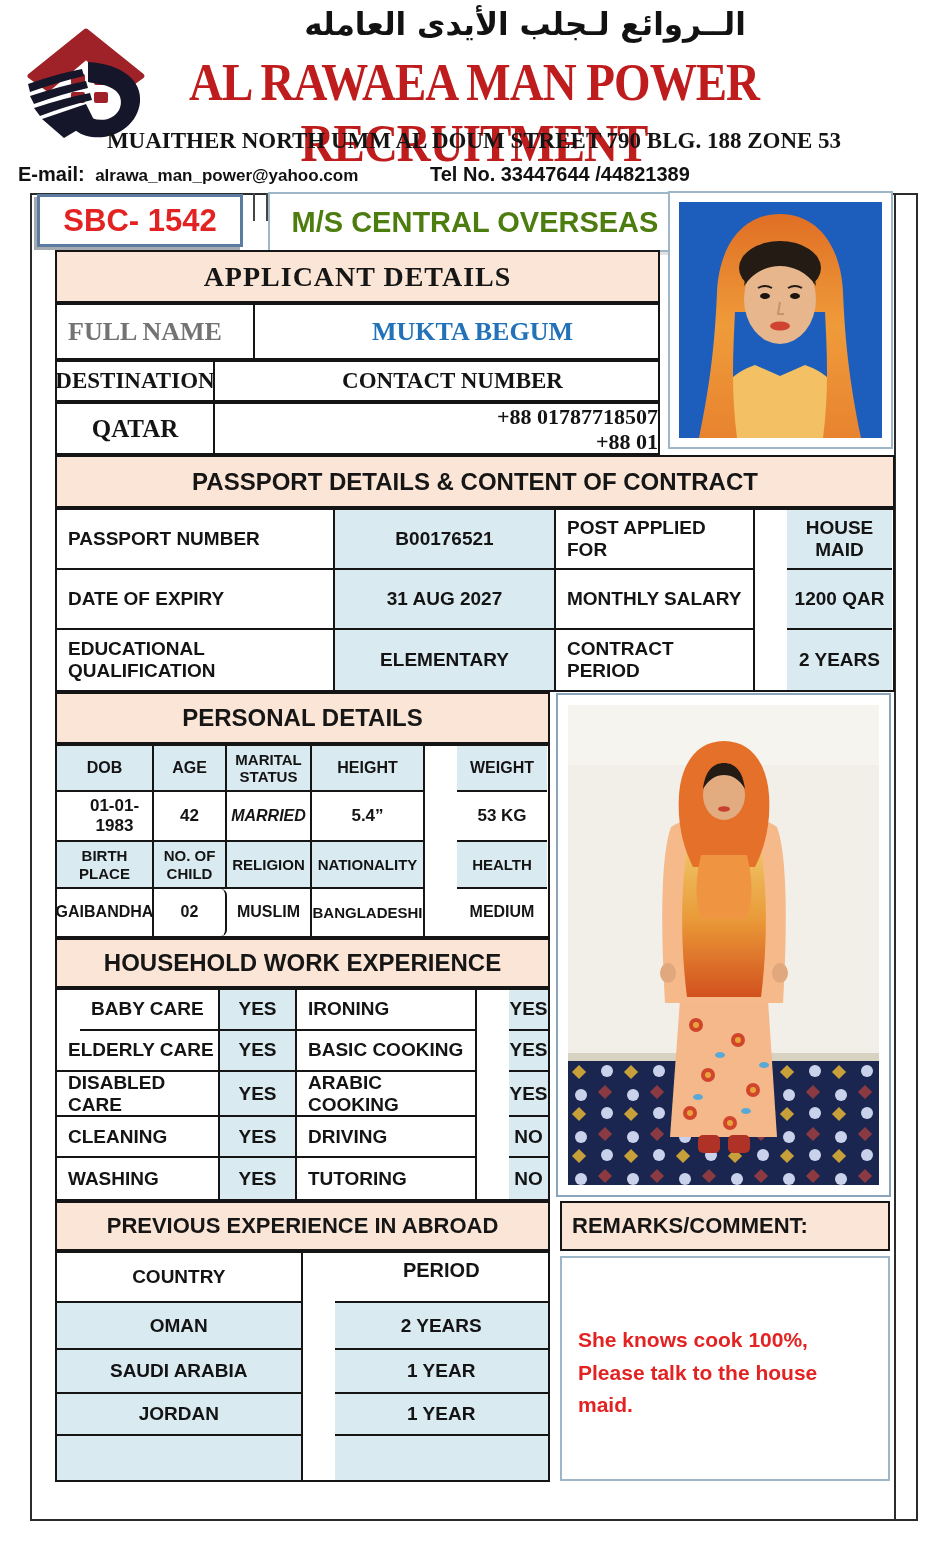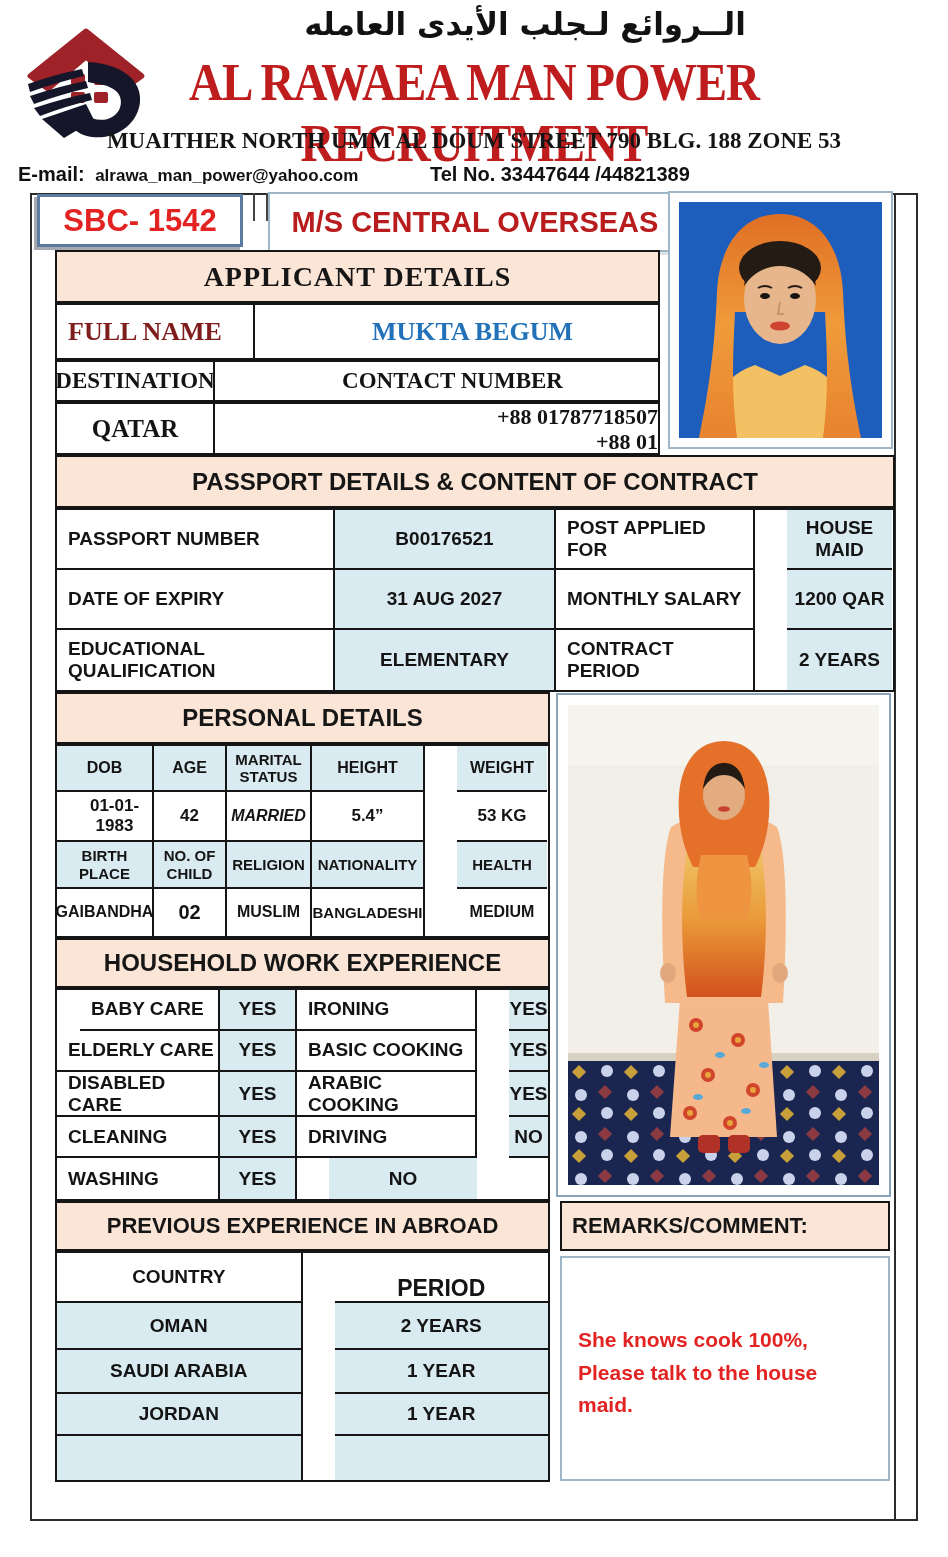--- a/index.html
+++ b/index.html
@@ -53,21 +53,21 @@
     <span style="font-weight:bold;font-size:20px;color:#111;position:absolute;left:412px;top:0;">Tel No. 33447644 /44821389</span>
   </div>
 
   <div class="abs frame-line" style="left:30px;top:193px;width:888px;height:1328px;border:2px solid #2b2b2b;"></div>
   <div class="abs frame-line" style="left:894px;top:193px;width:0;height:1328px;border-left:2px solid #2b2b2b;"></div>
   <div class="abs frame-line" style="left:253px;top:193px;width:15px;height:28px;border-left:2px solid #444;border-right:2px solid #444;"></div>
 
   <div class="abs refbox" style="left:37px;top:194px;width:206px;height:53px;border:3px solid #5b7ba0;box-shadow:-3px 3px 0 rgba(90,100,110,0.55);font-size:31px;color:#e32222;">
     <span>SBC- 1542</span>
   </div>
-  <div class="abs refbox" style="left:268px;top:192px;width:414px;height:60px;border:2px solid #9db6c8;box-shadow:3px 3px 0 #e2e2e2;font-size:29px;color:#b91c1c;">
+  <div class="abs refbox" style="left:268px;top:192px;width:414px;height:60px;border:2px solid #9db6c8;box-shadow:3px 3px 0 #e2e2e2;font-size:29px;color:#4d7c0f;">
     <span>M/S CENTRAL OVERSEAS</span>
   </div>
 
   <div class="abs" style="left:668px;top:191px;width:225px;height:258px;background:#fff;border:2px solid #9db6c8;box-sizing:border-box;padding:9px;">
     <svg width="203" height="236" viewBox="0 0 203 236">
       <defs>
         <linearGradient id="hij" x1="0" y1="0" x2="0" y2="1">
           <stop offset="0" stop-color="#e06f24"></stop>
             <stop offset="0.5" stop-color="#ef9b3a"></stop>
             <stop offset="1" stop-color="#e8832f"></stop>
@@ -85,21 +85,21 @@
       <path d="M109,86 Q116,82 123,86" stroke="#241b15" stroke-width="2" fill="none"></path>
       <path d="M101,100 L99,112 L105,112" stroke="#c99268" stroke-width="2" fill="none"></path>
       <ellipse cx="101" cy="124" rx="10" ry="4.5" fill="#cf4430"></ellipse>
     </svg>
   </div>
 
   <div class="abs hdr-band serif" style="left:55px;top:250px;width:605px;height:53px;font-size:28px;letter-spacing:1px;">
     <span>APPLICANT DETAILS</span>
   </div>
   <div class="abs tbl" style="left:55px;top:303px;width:605px;height:57px;grid-template-columns:198px 1fr;">
-    <div class="cell l no-b serif" style="font-size:26px;color:#7f1d1d;">FULL NAME</div>
+    <div class="cell l no-b serif" style="font-size:26px;color:#737373;">FULL NAME</div>
     <div class="cell c no-b no-r serif" style="font-size:26px;color:#2272b9;">MUKTA BEGUM</div>
   </div>
   <div class="abs tbl" style="left:55px;top:360px;width:605px;height:42px;grid-template-columns:158px 1fr;">
     <div class="cell c no-b serif" style="font-size:23px;">DESTINATION</div>
     <div class="cell c no-b no-r serif" style="font-size:23px;">CONTACT NUMBER</div>
   </div>
   <div class="abs tbl" style="left:55px;top:402px;width:605px;height:53px;grid-template-columns:158px 1fr;">
     <div class="cell c no-b serif" style="font-size:25px;">QATAR</div>
     <div class="cell c no-b no-r serif" style="font-size:22px;flex-direction:column;justify-content:center;align-items:flex-end;">
       <div>+88 01787718507</div>
@@ -143,21 +143,21 @@
     <div class="cell c" style="font-size:17px;">5.4”</div>
     <div class="cell c no-r" style="font-size:17px;">53 KG</div>
 
     <div class="cell c blue" style="font-size:15px;">BIRTH PLACE</div>
     <div class="cell c blue" style="font-size:15px;">NO. OF CHILD</div>
     <div class="cell c blue" style="font-size:15px;">RELIGION</div>
     <div class="cell c blue" style="font-size:15px;">NATIONALITY</div>
     <div class="cell c blue no-r" style="font-size:15px;">HEALTH</div>
 
     <div class="cell c no-b" style="font-size:16px;">GAIBANDHA</div>
-    <div class="cell c no-b" style="font-size:20px;">02</div>
+    <div class="cell c no-b" style="font-size:16px;border-radius:6px;">02</div>
     <div class="cell c no-b" style="font-size:16px;">MUSLIM</div>
     <div class="cell c no-b" style="font-size:15px;">BANGLADESHI</div>
     <div class="cell c no-b no-r" style="font-size:16px;">MEDIUM</div>
   </div>
 
   <div class="abs hdr-band" style="left:55px;top:938px;width:495px;height:50px;font-size:24px;">
     <span>HOUSEHOLD WORK EXPERIENCE</span>
   </div>
   <div class="abs tbl" style="left:55px;top:988px;width:495px;height:213px;grid-template-columns:163px 77px 180px 1fr;grid-auto-rows:1fr;">
     <div class="cell l" style="font-size:19px;margin-left:23px;">BABY CARE</div>
@@ -175,29 +175,30 @@
     <div class="cell l" style="font-size:19px;">ARABIC COOKING</div>
     <div class="cell c blue no-r" style="font-size:19px;">YES</div>
 
     <div class="cell l" style="font-size:19px;">CLEANING</div>
     <div class="cell c blue" style="font-size:19px;">YES</div>
     <div class="cell l" style="font-size:19px;">DRIVING</div>
     <div class="cell c blue no-r" style="font-size:19px;">NO</div>
 
     <div class="cell l no-b" style="font-size:19px;">WASHING</div>
     <div class="cell c blue no-b" style="font-size:19px;">YES</div>
+    <div class="cell l no-b" style="font-size:19px;">TUTORING</div>
     <div class="cell c blue no-b no-r" style="font-size:19px;">NO</div>
   </div>
 
   <div class="abs hdr-band" style="left:55px;top:1201px;width:495px;height:50px;font-size:22px;">
     <span>PREVIOUS EXPERIENCE IN ABROAD</span>
   </div>
   <div class="abs tbl" style="left:55px;top:1251px;width:495px;height:231px;grid-template-columns:1fr 1fr;grid-template-rows:50px 47px 44px 42px 1fr;">
     <div class="cell c" style="font-size:19px;">COUNTRY</div>
-    <div class="cell c no-r" style="font-size:23px;align-items:flex-start;padding-top:22px;">PERIOD</div>
+    <div class="cell c no-r" style="font-size:20px;align-items:flex-start;padding-top:6px;">PERIOD</div>
 
     <div class="cell c blue" style="font-size:19px;">OMAN</div>
     <div class="cell c blue no-r" style="font-size:19px;">2 YEARS</div>
 
     <div class="cell c blue" style="font-size:19px;">SAUDI ARABIA</div>
     <div class="cell c blue no-r" style="font-size:19px;">1 YEAR</div>
 
     <div class="cell c blue" style="font-size:19px;">JORDAN</div>
     <div class="cell c blue no-r" style="font-size:19px;">1 YEAR</div>
 

